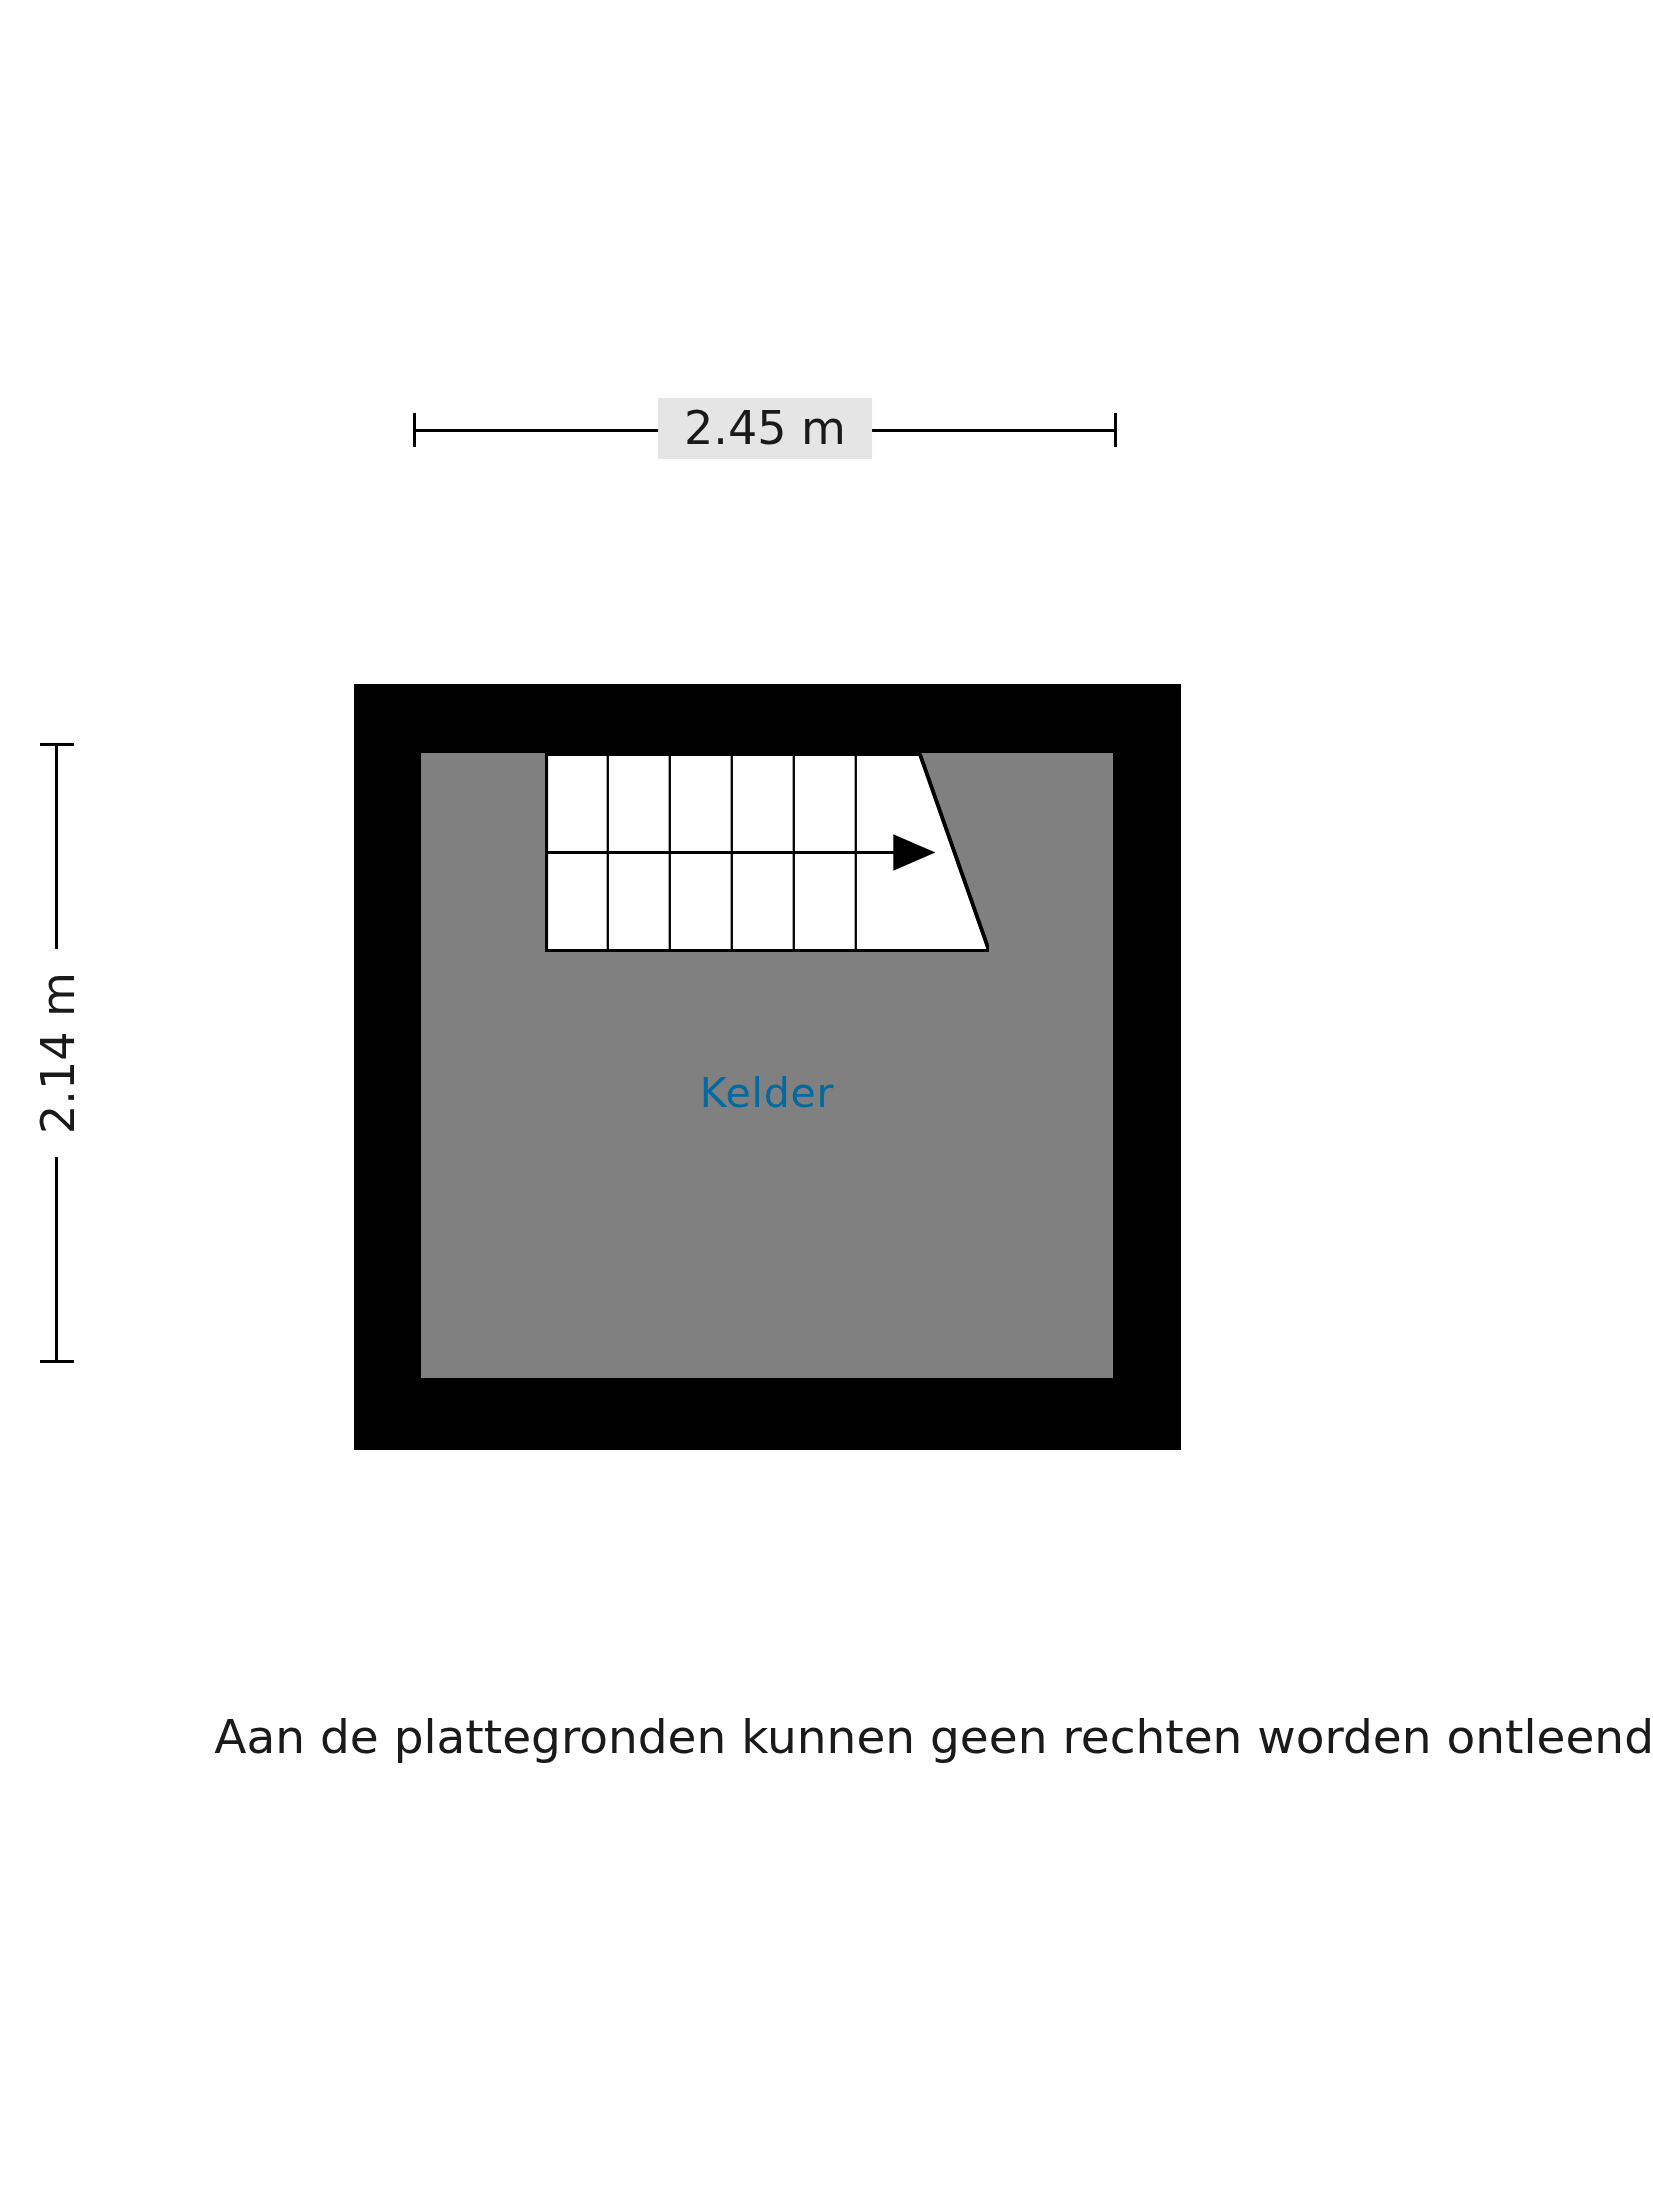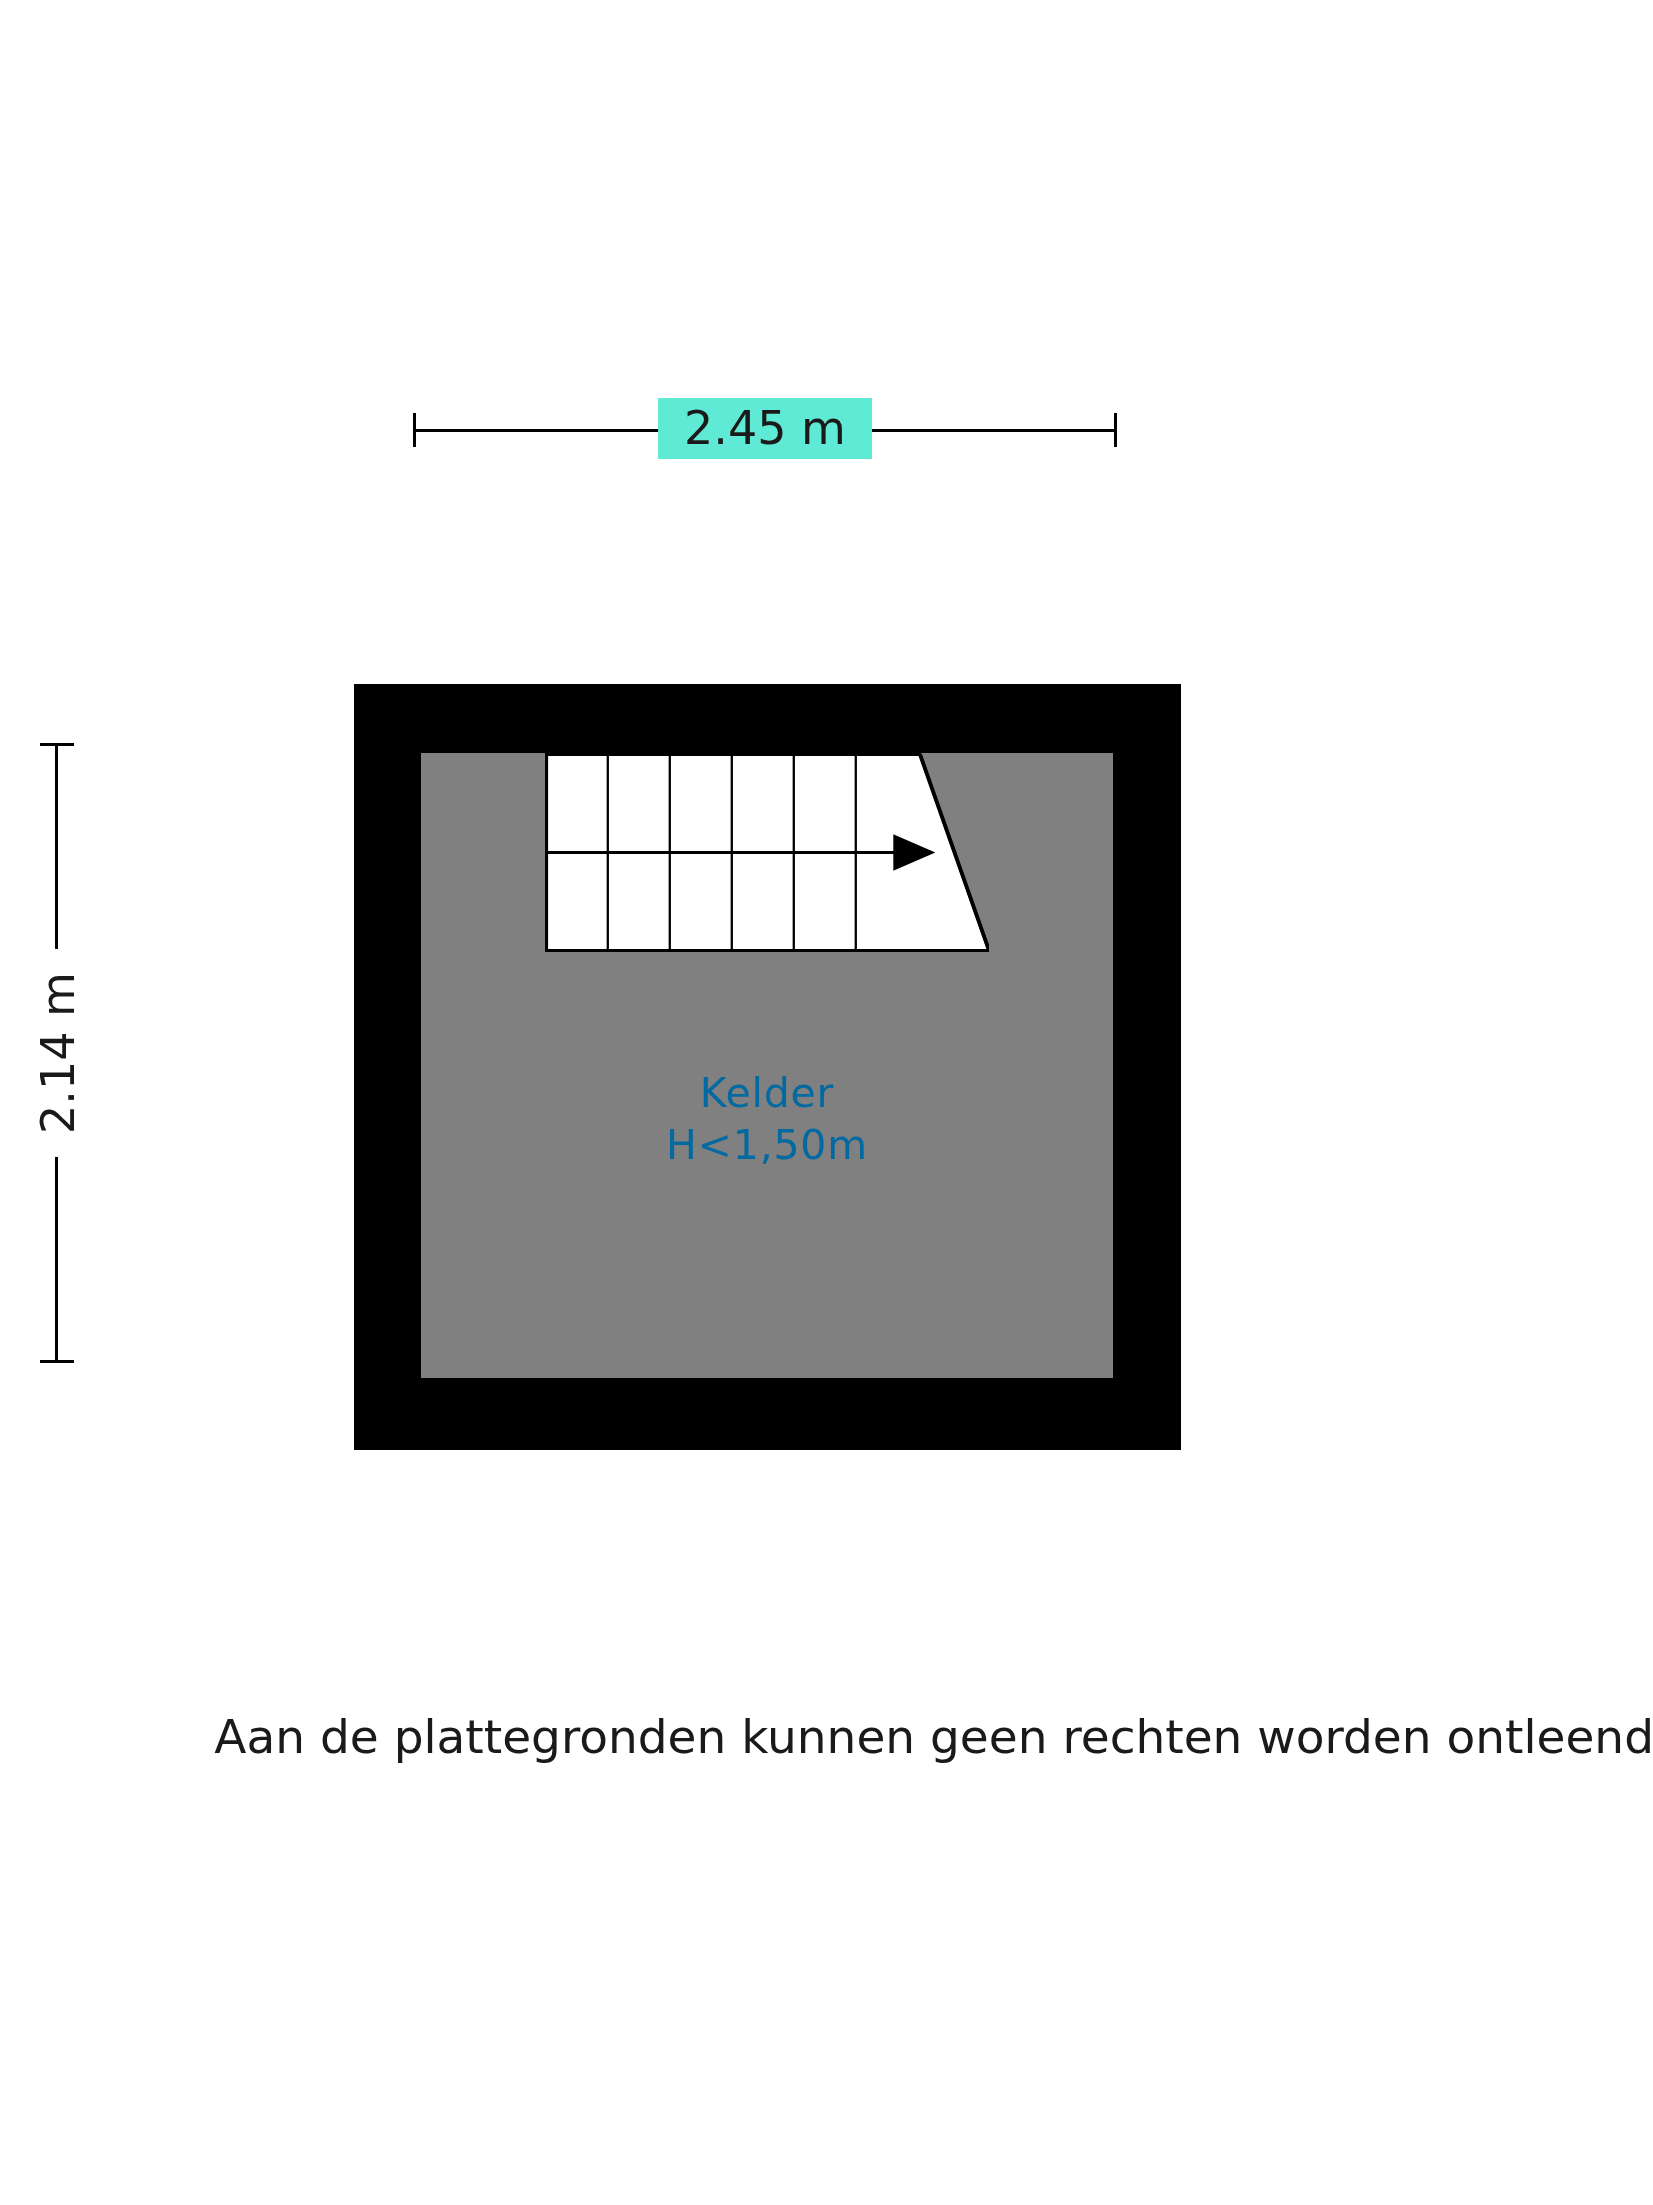--- a/index.html
+++ b/index.html
@@ -39,21 +39,21 @@
     height: 34px;
     background: #000;
   }
   #top-dimension .cap.left  { left: 0; }
   #top-dimension .cap.right { right: 0; }
   #top-dimension .dim-label {
     position: absolute;
     left: 50%;
     top: 0px;
     transform: translateX(-50%);
-    background: #5eead4;
+    background: #e5e5e5;
     padding: 0 26px;
     font-size: 46px;
     line-height: 61px;
     white-space: nowrap;
   }
 
   
   #left-dimension {
     position: absolute;
     left: 23px;
@@ -194,20 +194,19 @@
       <line x1="325" y1="2" x2="325" y2="258" stroke="#000000" stroke-width="3"></line>
       <line x1="406" y1="2" x2="406" y2="258" stroke="#000000" stroke-width="3"></line>
 
       <line x1="2" y1="130" x2="470" y2="130" stroke="#000000" stroke-width="4"></line>
       <polygon points="455,106 510,130 455,154" fill="#000000"></polygon>
     </svg>
   </div>
 
   <div class="room-labels">
     <span class="room-name">Kelder</span>
-    <span class="room-height">H&lt;1,50m</span>
   </div>
 </div>
 
 <div id="footer">
   <div class="line1">Aan de plattegronden kunnen geen rechten worden ontleend</div>
 </div>
 
 
 </body></html>

